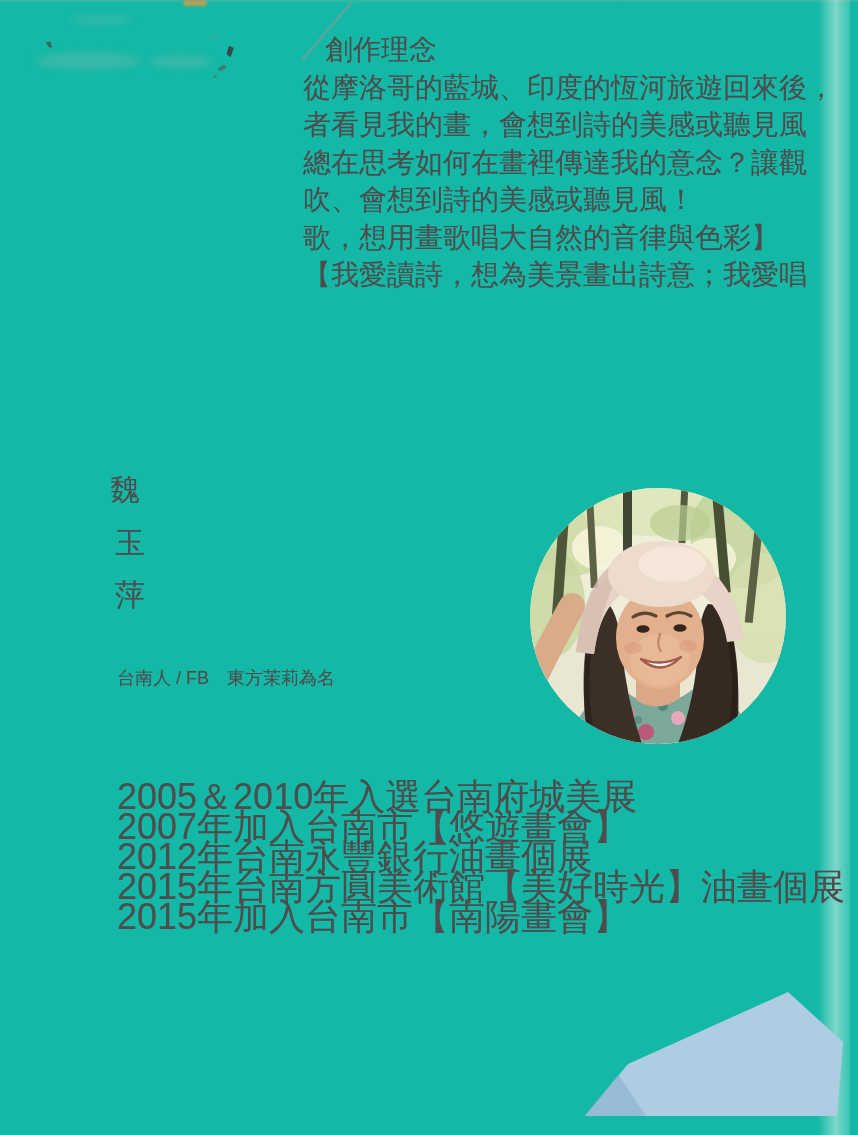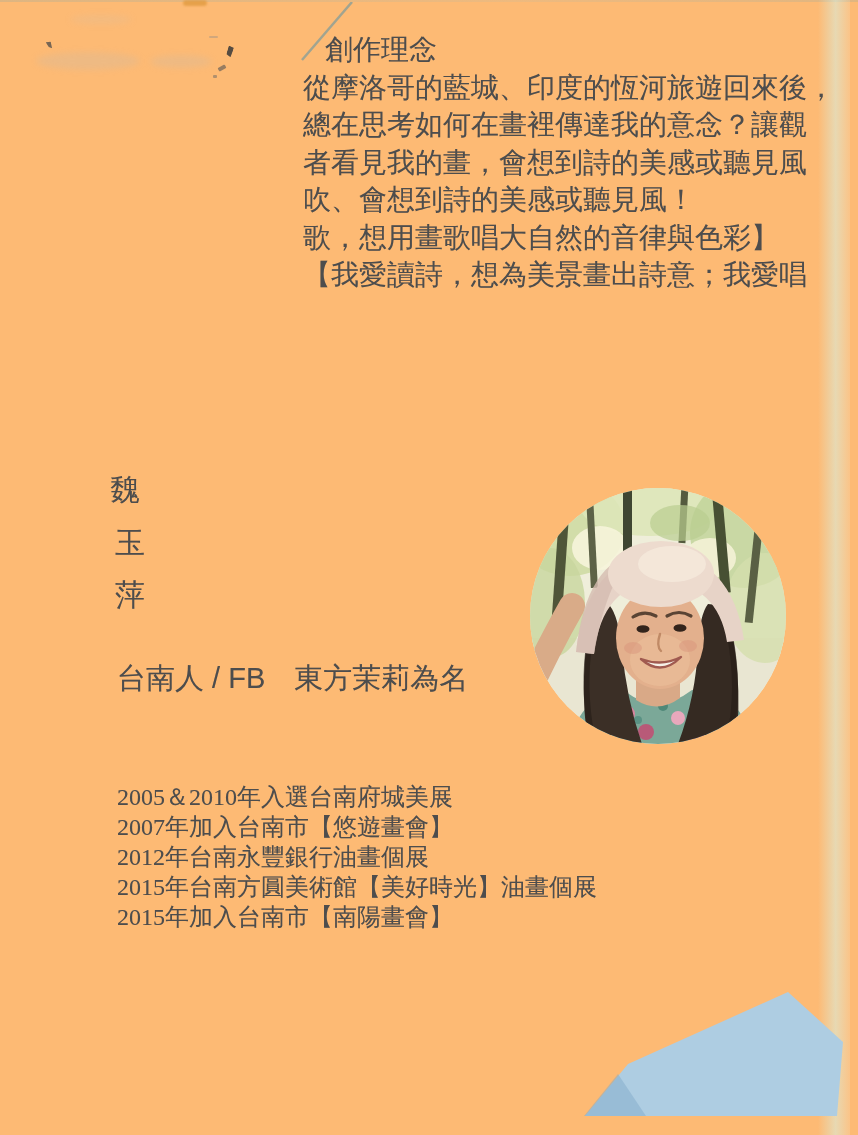--- a/index.html
+++ b/index.html
@@ -1,20 +1,20 @@
 <!DOCTYPE html>
 <html lang="zh-Hant"><head>
 <meta charset="utf-8">
 <style>
   html,body{margin:0;padding:0;background:#e9e9e9;}
   .page{
     position:relative;
     width:858px;height:1135px;
     margin:0 auto;
-    background:#fdba74;
+    background:#14b8a6;
     overflow:hidden;
     font-family:"Liberation Sans","DejaVu Sans",sans-serif;
   }
   
   .tint-right{
     position:absolute;top:0;bottom:0;right:8px;width:32px;
     background:linear-gradient(90deg,rgba(222,246,236,0) 0%,rgba(214,242,230,.55) 55%,rgba(238,250,245,.15) 100%);
     pointer-events:none;
   }
   .top-edge{
@@ -49,30 +49,29 @@
   .statement-heading{padding-left:22px;}
 
   
   .artist-name{position:absolute;left:110px;top:475px;font-size:30px;text-shadow:0 0 .6px rgba(90,90,90,.3);}
   .name-char{display:block;height:52.5px;line-height:30px;}
   .name-char.indent{padding-left:5px;}
 
   
   .bio{
     position:absolute;left:117px;top:663px;
-    font-size:29px;line-height:30.5px;white-space:nowrap;
+    font-size:18px;line-height:30.5px;white-space:nowrap;
     text-shadow:0 0 .6px rgba(90,90,90,.35);
   }
 
   
   .exhibitions{
     position:absolute;left:117px;top:782px;
-    font-size:24px;line-height:30px;white-space:nowrap;
+    font-size:36px;line-height:30px;white-space:nowrap;
     text-shadow:0 0 .6px rgba(90,90,90,.35);
-    font-family:Liberation Serif, serif;
   }
 
   
   .photo-wrap{position:absolute;left:530px;top:488px;width:256px;height:256px;}
 
   
   .triangle-wrap{position:absolute;left:560px;top:985px;width:298px;height:135px;}
 </style>
 </head>
 <body>
@@ -90,22 +89,22 @@
   <div class="speck c"></div>
   <div class="speck d"></div>
   <div class="speck e"></div>
   <div class="smudge-gray g1"></div>
   <div class="smudge-gray g2"></div>
   <div class="smudge-gray g3"></div>
 
   <div class="statement">
     <div class="statement-heading">創作理念</div>
     <div class="statement-line">從摩洛哥的藍城、印度的恆河旅遊回來後，</div>
+    <div class="statement-line">者看見我的畫，會想到詩的美感或聽見風</div>
     <div class="statement-line">總在思考如何在畫裡傳達我的意念？讓觀</div>
-    <div class="statement-line">者看見我的畫，會想到詩的美感或聽見風</div>
     <div class="statement-line">吹、會想到詩的美感或聽見風！</div>
     <div class="statement-line">歌，想用畫歌唱大自然的音律與色彩】</div>
     <div class="statement-line">【我愛讀詩，想為美景畫出詩意；我愛唱</div>
   </div>
 
   <div class="artist-name">
     <span class="name-char">魏</span>
     <span class="name-char indent">玉</span>
     <span class="name-char indent">萍</span>
   </div>

